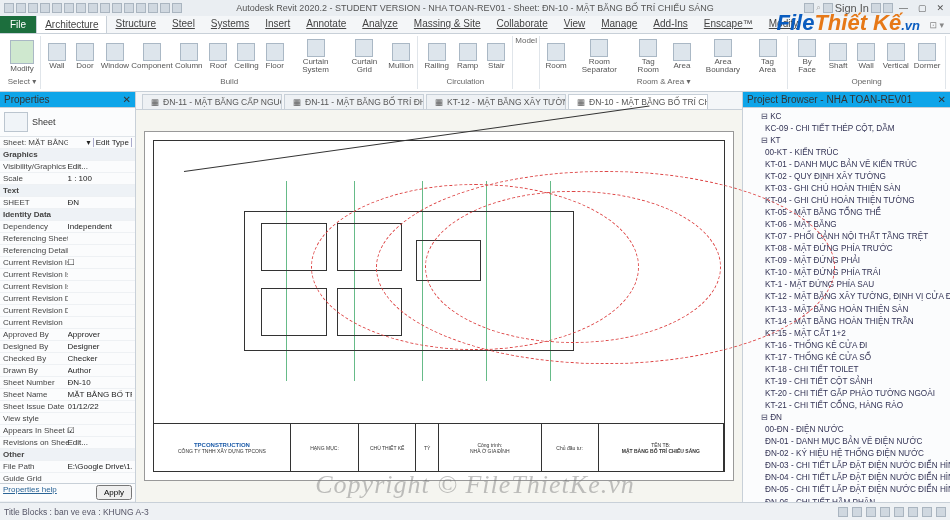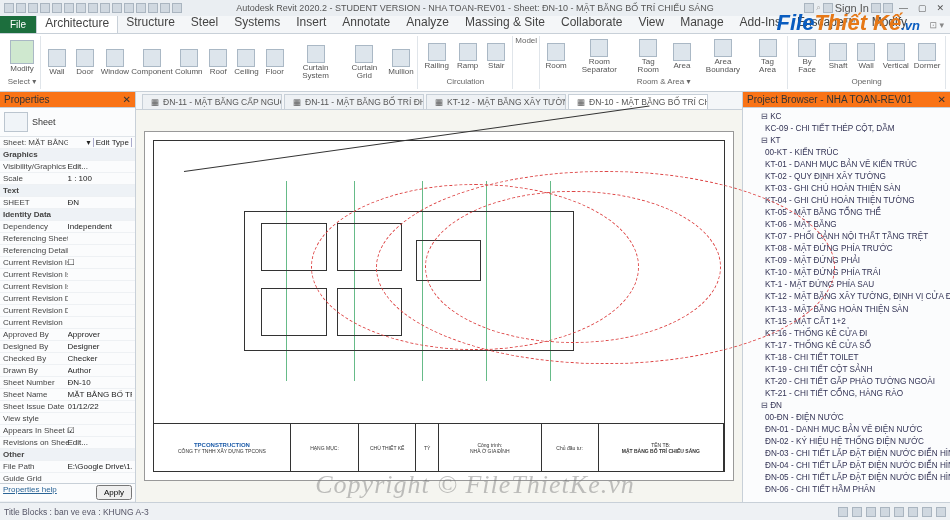--- a/index.html
+++ b/index.html
@@ -2,33 +2,33 @@
 <html><head>
   <meta charset="utf-8">
   <style>
     * { margin: 0; padding: 0; box-sizing: border-box; font-family: "Segoe UI", Arial, sans-serif; }
     body { width: 950px; height: 520px; overflow: hidden; background: #fff; font-size: 10px; color: #333; }
     .title-bar { height: 16px; background: #eaeef2; display: flex; align-items: center; justify-content: center; position: relative; font-size: 9px; color: #555; }
     .title-bar .left { position: absolute; left: 4px; display: flex; gap: 2px; }
     .title-bar .right { position: absolute; right: 2px; display: flex; gap: 2px; align-items: center; }
     .menu-bar { height: 18px; background: #f4f6f8; display: flex; align-items: flex-end; border-bottom: 1px solid #c8d0d8; }
     .file-tab { background: #1c6e3d; color: #fff; padding: 3px 10px; font-size: 10px; }
-    .menu-tab { padding: 3px 8px; font-size: 12px; color: #444; }
+    .menu-tab { padding: 3px 8px; font-size: 10px; color: #444; text-decoration: underline; }
     .menu-tab.active { background: #fff; border: 1px solid #c8d0d8; border-bottom: none; }
     .ribbon { height: 58px; background: #fff; display: flex; border-bottom: 1px solid #c8d0d8; padding: 2px 4px; }
     .rbtn { display: flex; flex-direction: column; align-items: center; justify-content: center; padding: 0 4px; min-width: 28px; color: #555; }
     .rbtn .ic { width: 18px; height: 18px; background: #dde5ec; border: 1px solid #aab8c5; margin-bottom: 1px; }
     .rbtn .ic.big { width: 24px; height: 24px; }
     .rbtn .lab { font-size: 8px; line-height: 1; text-align: center; }
     .rgroup { display: flex; flex-direction: column; border-right: 1px solid #e0e5ea; padding: 0 2px; }
     .rgroup .row { display: flex; flex: 1; }
     .rgroup .cap { font-size: 8px; text-align: center; color: #666; height: 12px; }
     .main { display: flex; height: 410px; position: relative; }
     .props { width: 136px; background: #fbfcfd; border-right: 1px solid #c8d0d8; display: flex; flex-direction: column; }
-    .pnl-head { background: #f97316; padding: 2px 4px; font-size: 10px; display: flex; justify-content: space-between; border-bottom: 1px solid #c8d0d8; }
+    .pnl-head { background: #0ea5e9; padding: 2px 4px; font-size: 10px; display: flex; justify-content: space-between; border-bottom: 1px solid #c8d0d8; }
     .sheet-sel { padding: 4px; display: flex; align-items: center; gap: 4px; border-bottom: 1px solid #e0e5ea; }
     .sheet-ic { width: 24px; height: 20px; background: #f0f4f8; border: 1px solid #bbc5cf; }
     .prop-row { display: flex; font-size: 8px; border-bottom: 1px solid #eef1f4; padding: 1px 3px; }
     .prop-row .k { flex: 1; color: #444; white-space: nowrap; overflow: hidden; }
     .prop-row .v { flex: 1; color: #222; white-space: nowrap; overflow: hidden; }
     .prop-row.hdr { background: #eef2f6; font-weight: 600; }
     .prop-body { flex: 1; overflow: hidden; }
     .center { flex: 1; display: flex; flex-direction: column; position: relative; }
     .tabs { height: 18px; display: flex; align-items: flex-end; background: #f4f6f8; border-bottom: 1px solid #c8d0d8; padding-left: 6px; gap: 2px; }
     .tab { padding: 2px 8px; font-size: 8.5px; background: #eef1f4; border: 1px solid #c8d0d8; border-bottom: none; color: #555; max-width: 140px; white-space: nowrap; overflow: hidden; display: flex; align-items: center; gap: 4px; }
@@ -161,20 +161,21 @@
           </div>
           <div class="rbtn">
             <div class="ic"></div>
             <div class="lab">Curtain Grid</div>
           </div>
           <div class="rbtn">
             <div class="ic"></div>
             <div class="lab">Mullion</div>
           </div>
         </div>
+        <div class="cap">Build</div>
       </div>
       <div class="rgroup">
         <div class="row">
           <div class="rbtn">
             <div class="ic"></div>
             <div class="lab">Railing</div>
           </div>
           <div class="rbtn">
             <div class="ic"></div>
             <div class="lab">Ramp</div>
@@ -455,20 +456,21 @@
         <div class="tree-item l2">KT-04 - GHI CHÚ HOÀN THIỆN TƯỜNG</div>
         <div class="tree-item l2">KT-05 - MẶT BẰNG TỔNG THỂ</div>
         <div class="tree-item l2">KT-06 - MẶT BẰNG</div>
         <div class="tree-item l2">KT-07 - PHỐI CẢNH NỘI THẤT TẦNG TRỆT</div>
         <div class="tree-item l2">KT-08 - MẶT ĐỨNG PHÍA TRƯỚC</div>
         <div class="tree-item l2">KT-09 - MẶT ĐỨNG PHẢI</div>
         <div class="tree-item l2">KT-10 - MẶT ĐỨNG PHÍA TRÁI</div>
         <div class="tree-item l2">KT-1 - MẶT ĐỨNG PHÍA SAU</div>
         <div class="tree-item l2">KT-12 - MẶT BẰNG XÂY TƯỜNG, ĐỊNH VỊ CỬA ĐI, CỬA SỔ</div>
         <div class="tree-item l2">KT-13 - MẶT BẰNG HOÀN THIỆN SÀN</div>
+        <div class="tree-item l2">KT-14 - MẶT BẰNG HOÀN THIỆN TRẦN</div>
         <div class="tree-item l2">KT-15 - MẶT CẮT 1+2</div>
         <div class="tree-item l2">KT-16 - THỐNG KÊ CỬA ĐI</div>
         <div class="tree-item l2">KT-17 - THỐNG KÊ CỬA SỔ</div>
         <div class="tree-item l2">KT-18 - CHI TIẾT TOILET</div>
         <div class="tree-item l2">KT-19 - CHI TIẾT CỘT SẢNH</div>
         <div class="tree-item l2">KT-20 - CHI TIẾT GẮP PHÀO TƯỜNG NGOÀI</div>
         <div class="tree-item l2">KT-21 - CHI TIẾT CỔNG, HÀNG RÀO</div>
         <div class="tree-item l1">⊟ ĐN</div>
         <div class="tree-item l2">00-ĐN - ĐIỆN NƯỚC</div>
         <div class="tree-item l2">ĐN-01 - DANH MỤC BẢN VẼ ĐIỆN NƯỚC</div>

